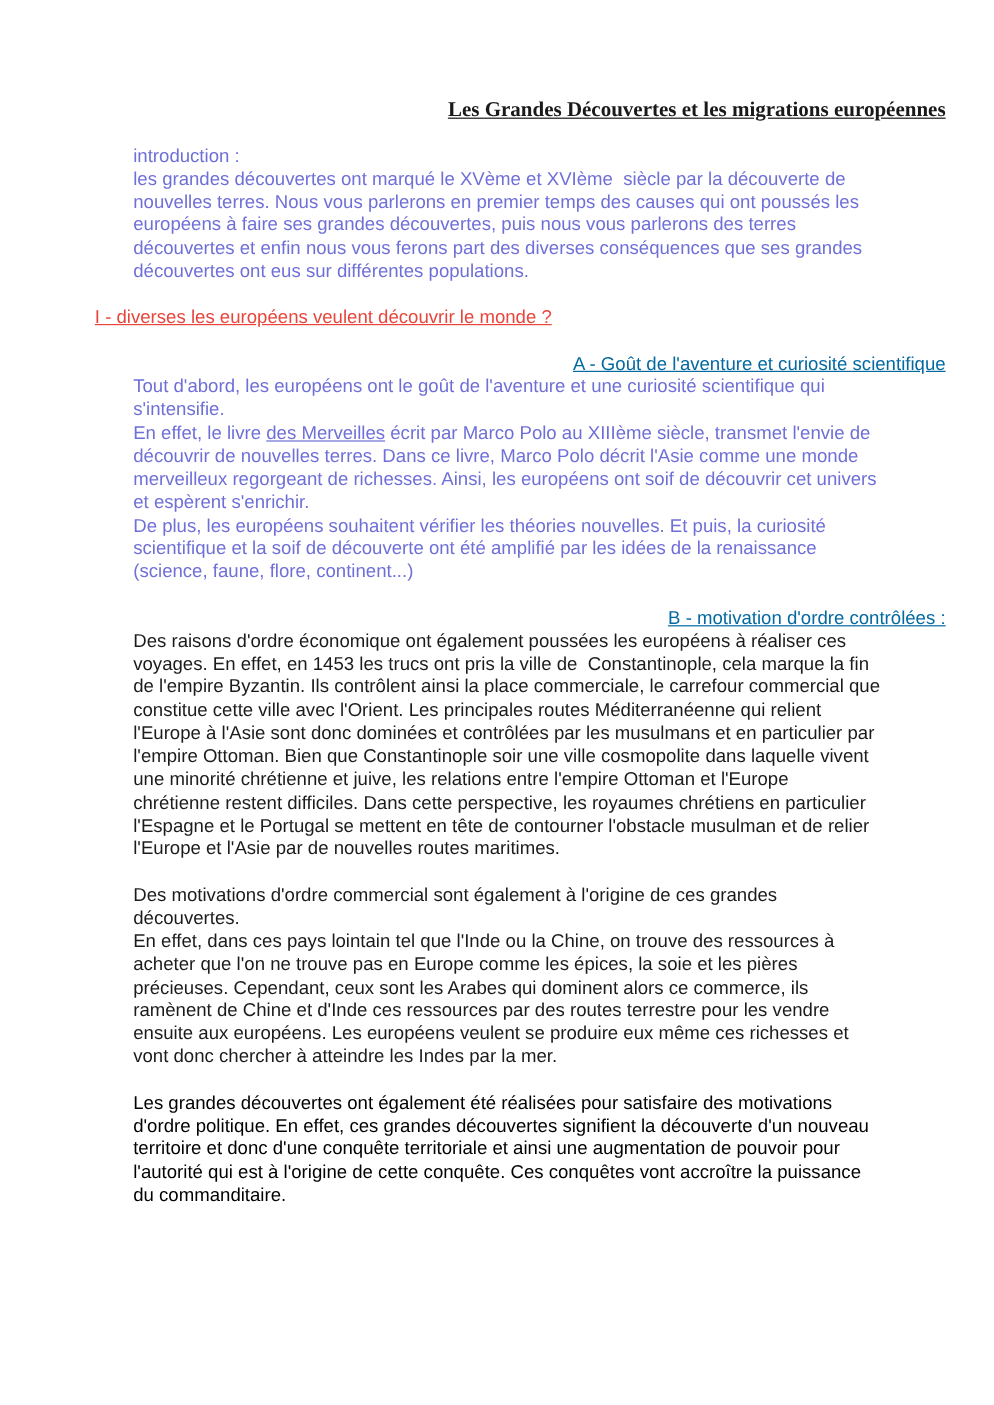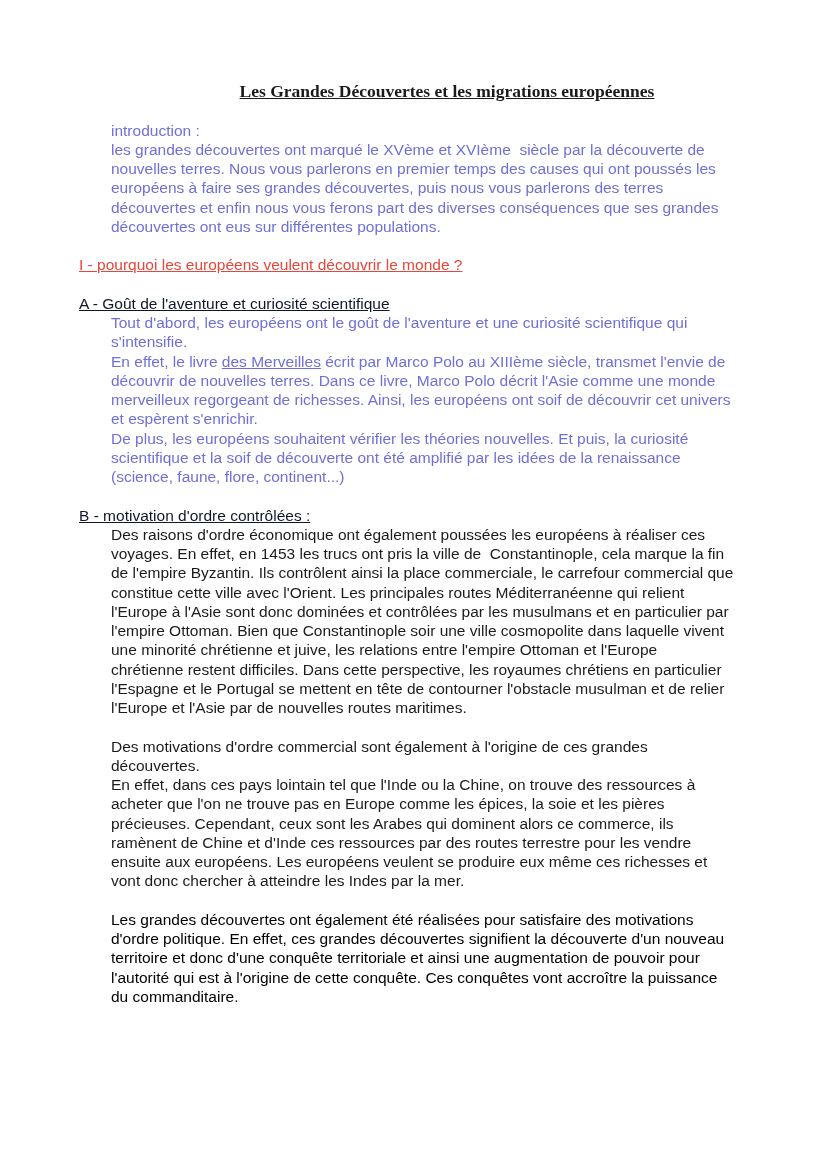--- a/index.html
+++ b/index.html
@@ -14,50 +14,50 @@
     overflow:hidden;
     box-sizing:border-box;
   }
   .content { padding:82px 40px 0 79px; box-sizing:border-box; }
   .doc-title {
     font-family:"Liberation Serif", serif;
     font-weight:bold;
     font-size:17.5px;
     line-height:19.4px;
     text-decoration:underline;
-    text-align:center;
+    text-align:right;
     padding-left:27px;
     color:#1a1a1a;
   }
   .section { margin-top:19.25px; }
   .body-text { white-space:pre-wrap;margin-left:32px; }
   .blue { color:#6f6fd8; }
   .magenta { color:#000000; }
   .black { color:#1b1b1b; }
   .heading-red { color:#e8453b; text-decoration:underline; }
-  .heading-green { color:#0f172a; text-decoration:underline; }
+  .heading-green { color:#0369a1; text-decoration:underline;text-align:right; }
   .underline { text-decoration:underline; }
 </style>
 </head>
 <body>
 
 <div class="page">
   <div class="content">
 
     <div class="doc-title">Les Grandes Découvertes et les migrations européennes</div>
 
     <div class="section body-text blue">introduction :
 les grandes découvertes ont marqué le XVème et XVIème  siècle par la découverte de
 nouvelles terres. Nous vous parlerons en premier temps des causes qui ont poussés les
 européens à faire ses grandes découvertes, puis nous vous parlerons des terres
 découvertes et enfin nous vous ferons part des diverses conséquences que ses grandes
 découvertes ont eus sur différentes populations.</div>
 
     <div class="section">
-      <div class="heading-red">I - pourquoi les européens veulent découvrir le monde ?</div>
+      <div class="heading-red">I - diverses les européens veulent découvrir le monde ?</div>
     </div>
 
     <div class="section">
       <div class="heading-green">A - Goût de l'aventure et curiosité scientifique</div>
       <div class="body-text blue"><span>Tout d'abord, les européens ont le goût de l'aventure et une curiosité scientifique qui
 s'intensifie.
 En effet, le livre </span><span class="underline">des Merveilles</span><span> écrit par Marco Polo au XIIIème siècle, transmet l'envie de
 découvrir de nouvelles terres. Dans ce livre, Marco Polo décrit l'Asie comme une monde
 merveilleux regorgeant de richesses. Ainsi, les européens ont soif de découvrir cet univers
 et espèrent s'enrichir.

